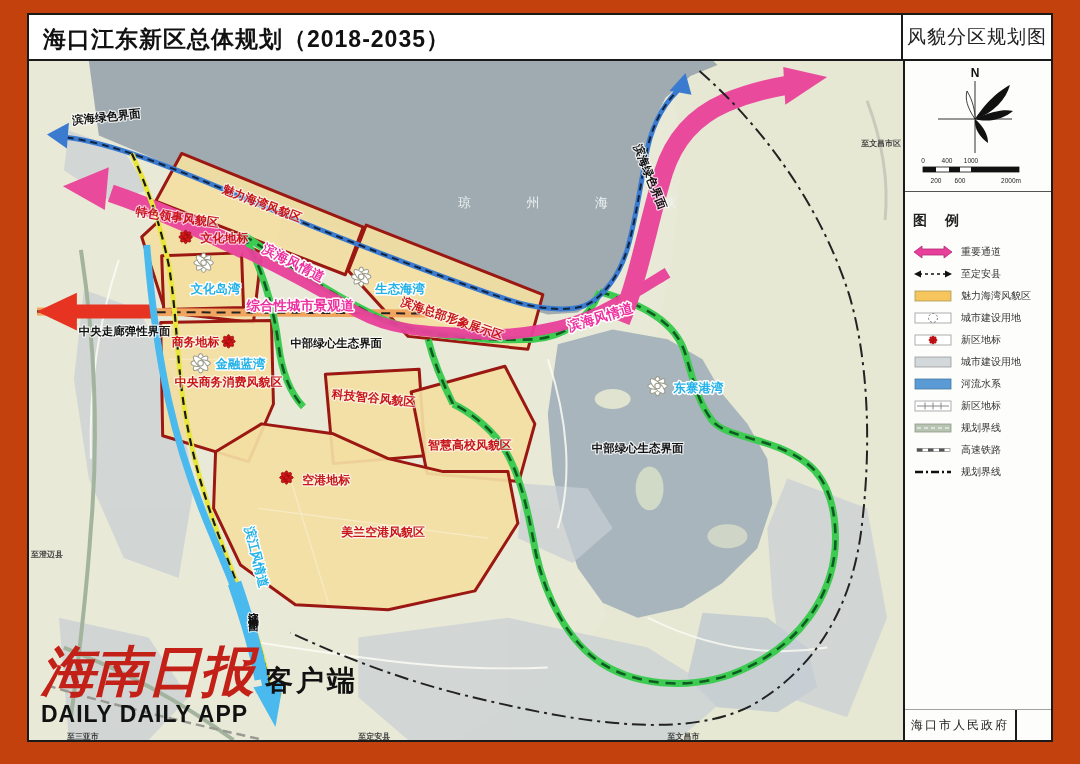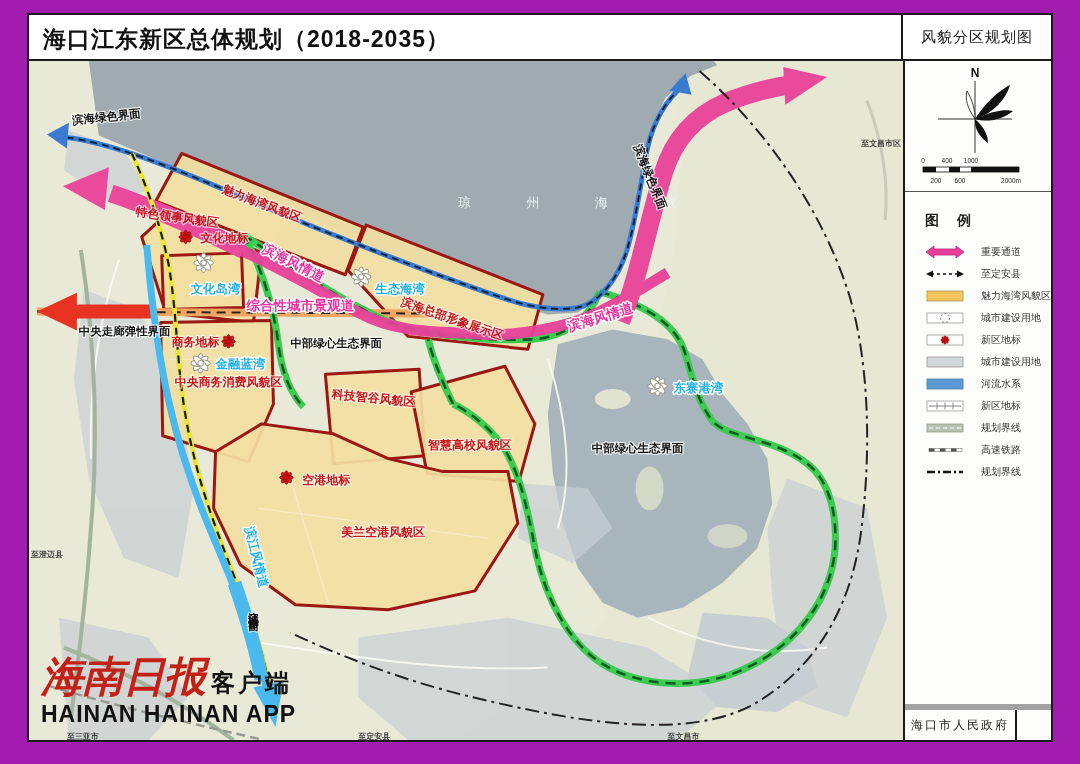--- a/index.html
+++ b/index.html
@@ -1,40 +1,40 @@
 <!DOCTYPE html>
 <html><head>
 <meta charset="utf-8">
 <style>
   html,body{margin:0;padding:0;background:#fff;}
-  .sheet{position:relative;width:1080px;height:764px;background:#a21caf;overflow:hidden;
+  .sheet{position:relative;width:1080px;height:764px;background:#c2410c;overflow:hidden;
          font-family:"Liberation Sans",sans-serif;}
   .frame{position:absolute;left:27px;top:13px;width:1026px;height:729px;
          border:2.5px solid #1a1a1a;box-sizing:border-box;display:flex;flex-direction:column;background:#fff;}
   .titlebar{height:44px;border-bottom:2.5px solid #1a1a1a;display:flex;flex:0 0 auto;}
   .title{flex:1;font-size:23px;font-weight:bold;letter-spacing:1px;color:#111;padding:9px 0 0 14px;}
   .maptitle-cell{width:148px;border-left:2.5px solid #1a1a1a;display:flex;align-items:center;
-                 justify-content:center;font-size:15px;letter-spacing:1px;color:#222;}
+                 justify-content:center;font-size:19px;letter-spacing:1px;color:#222;}
   .content{flex:1;display:flex;min-height:0;}
   .map-area{flex:1;position:relative;border-right:2.5px solid #1a1a1a;overflow:hidden;background:#e9e9d8;}
   .map-svg{position:absolute;inset:0;width:100%;height:100%;}
   .sidebar{width:146px;display:flex;flex-direction:column;background:#fdfdfb;}
   .compass-box{height:130px;border-bottom:1.5px solid #555;flex:0 0 auto;}
-  .legend{flex:1;padding:20px 0 0 20px;}
+  .legend{flex:1;padding:20px 0 0 8px;}
   .legend-title{font-size:14px;font-weight:bold;letter-spacing:7px;color:#222;margin-bottom:15px;}
-  .lg-row{display:flex;align-items:center;gap:16px;margin-bottom:8px;height:14px;}
+  .lg-row{display:flex;align-items:center;gap:8px;margin-bottom:8px;height:14px;}
   .lg-label{font-size:10px;color:#333;white-space:nowrap;}
-  .gov-row{height:30px;border-top:6px solid #a3a3a3;display:flex;flex:0 0 auto;}
+  .gov-row{height:30px;border-top:1px solid #a3a3a3;display:flex;flex:0 0 auto;}
   .gov-cell{flex:1;display:flex;align-items:center;justify-content:center;font-size:12px;
             letter-spacing:2px;color:#222;}
   .gov-cell-small{width:34px;border-left:2px solid #1a1a1a;}
   .logo{position:absolute;left:12px;bottom:14px;line-height:1;}
-  .logo-cn{font-family:"DejaVu Serif",serif;font-weight:bold;font-style:italic;font-size:42px;
+  .logo-cn{font-family:"DejaVu Serif",serif;font-weight:bold;font-style:italic;font-size:54px;
            color:#c32017;letter-spacing:-1px;}
-  .logo-client{font-size:24px;font-weight:bold;color:#111;margin-left:6px;letter-spacing:3px;
+  .logo-client{font-size:28px;font-weight:bold;color:#111;margin-left:12px;letter-spacing:3px;
                font-style:normal;}
   .logo-en{font-size:23px;font-weight:bold;color:#111;letter-spacing:1px;margin-top:5px;}
   
   .t-red{fill:#c9151c;font-weight:bold;font-size:12px;paint-order:stroke;stroke:rgba(255,255,255,.65);
          stroke-width:2.5px;stroke-linejoin:round;}
   .t-cyan{fill:#23b2e8;font-weight:bold;font-size:12.5px;paint-order:stroke;stroke:#fff;
           stroke-width:3px;stroke-linejoin:round;}
   .t-pink{fill:#ef2f9f;font-weight:bold;font-size:13.5px;paint-order:stroke;stroke:#fff;
           stroke-width:3px;stroke-linejoin:round;}
   .t-blk{fill:#111;font-weight:bold;font-size:11.5px;paint-order:stroke;stroke:rgba(255,255,255,.75);
@@ -226,21 +226,21 @@
           <text class="t-tiny" x="38" y="682">至三亚市</text>
           <text class="t-tiny" x="330" y="682">至定安县</text>
           <text class="t-tiny" x="640" y="682">至文昌市</text>
           <text class="t-tiny" x="874" y="86" text-anchor="end">至文昌市区</text>
         </svg>
 
         <div class="logo">
           <div>
             <span class="logo-cn">海南日报</span><span class="logo-client">客户端</span>
           </div>
-          <div class="logo-en">HAINAN HAINAN APP</div>
+          <div class="logo-en">DAILY DAILY APP</div>
         </div>
       </div>
 
       <div class="sidebar">
 
         <div class="compass-box">
           <svg width="146" height="128">
             <text x="70" y="16" font-size="12" font-weight="bold" fill="#111" text-anchor="middle">N</text>
             <line x1="70" y1="20" x2="70" y2="92" stroke="#333" stroke-width="1"></line>
             <line x1="33" y1="58" x2="107" y2="58" stroke="#333" stroke-width="1"></line>

